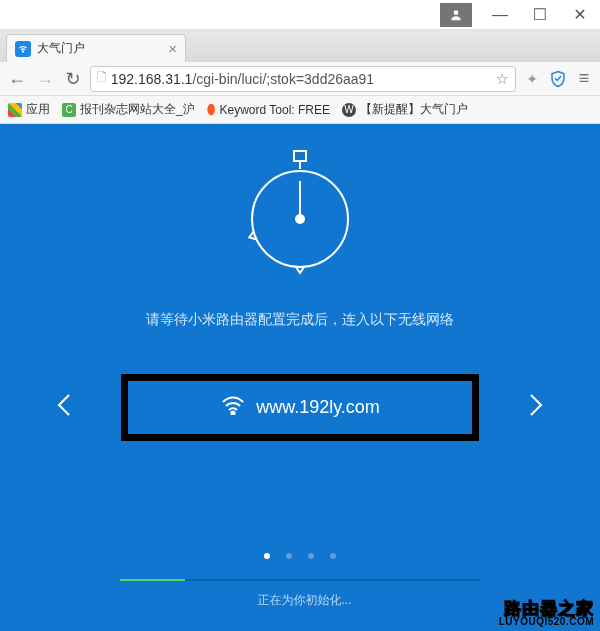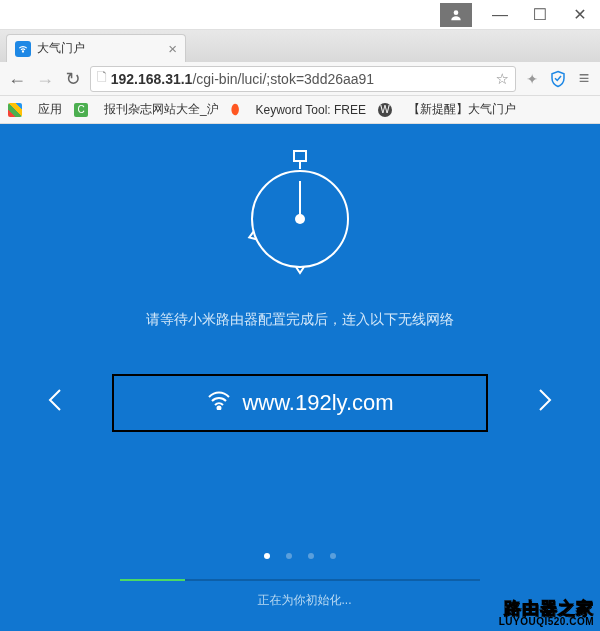--- a/index.html
+++ b/index.html
@@ -17,45 +17,45 @@
     .tab-title { font-size: 12px; color: #333; flex: 1; }
     .tab-close { color: #888; font-size: 15px; cursor: pointer; }
     
     
     .toolbar { height: 34px; background: #f7f7f7; display: flex; align-items: center; gap: 6px; padding: 0 6px; border-bottom: 1px solid #ddd; }
     .nav-arrow { width: 22px; height: 22px; display: flex; align-items: center; justify-content: center; color: #666; cursor: pointer; font-size: 18px; }
     .nav-arrow.disabled { color: #bbb; }
     .url-bar { flex: 1; height: 26px; background: #fff; border: 1px solid #ccc; border-radius: 3px; display: flex; align-items: center; padding: 0 6px; font-size: 14px; color: #555; gap: 4px; }
     .url-doc-icon { color: #999; font-size: 12px; }
     .url-text { flex: 1; white-space: nowrap; overflow: hidden; }
-    .url-host { color: #333; font-weight: bold; }
+    .url-host { color: #333; font-weight: normal; }
     .star-icon { color: #888; font-size: 15px; }
     .ext-icon { width: 20px; height: 20px; display:flex; align-items:center; justify-content:center; font-size: 14px; }
     .ext-shield { color: #1e88e5; }
     .menu-icon { color: #777; font-size: 18px; }
     
     
     .bookmarks { height: 28px; background: #f7f7f7; display: flex; align-items: center; gap: 12px; padding: 0 8px; border-bottom: 1px solid #ddd; font-size: 12px; color: #333; }
-    .bm-item { display: flex; align-items: center; gap: 16px; cursor: pointer; white-space: nowrap; }
+    .bm-item { display: flex; align-items: center; gap: 4px; cursor: pointer; white-space: nowrap; }
     .bm-apps-icon { width: 14px; height: 14px; background: linear-gradient(45deg,#f44336 25%,#4caf50 25% 50%,#ffc107 50% 75%,#2196f3 75%); border-radius:2px; }
     .bm-green { width:14px; height:14px; background:#4caf50; border-radius:2px; display:flex; align-items:center; justify-content:center; color:#fff; font-size:10px; }
     .bm-orange { color:#ff5722; font-size:14px; }
     .bm-wp { width:14px; height:14px; background:#464646; border-radius:50%; color:#fff; display:flex; align-items:center; justify-content:center; font-size:10px; }
     
     
     .page { height: 507px; background: #1176d0; color: #fff; position: relative; display: flex; flex-direction: column; align-items: center; padding-top: 25px; }
     
     .timer-circle { position: relative; width: 128px; height: 128px; }
     
     .instruction { margin-top: 34px; font-size: 14px; color: #d4e8f9; }
     
     
     .carousel { margin-top: 45px; display: flex; align-items: center; gap: 40px; }
     .chevron { color: #fff; font-size: 22px; cursor: pointer; padding: 10px; }
-    .wifi-box { border: 2px solid #000000; padding: 14px 92px; display: flex; align-items: center; gap: 10px; font-size: 22px; }
+    .wifi-box { border: 7px solid #000000; padding: 14px 92px; display: flex; align-items: center; gap: 10px; font-size: 18px; }
     
     
     .dots { position: absolute; bottom: 72px; display: flex; gap: 16px; }
     .dot { width: 6px; height: 6px; background: #5a9fdc; border-radius: 50%; }
     .dot.active { background: #fff; }
     
     
     .progress-bar { position: absolute; bottom: 50px; width: 360px; height: 2px; background: #0d5fa8; }
     .progress-fill { height: 100%; background: #4cd964; width: 18%; }
     .progress-text { position: absolute; bottom: 22px; font-size: 12px; color: #b8d9f2; margin-left: 9px; }

